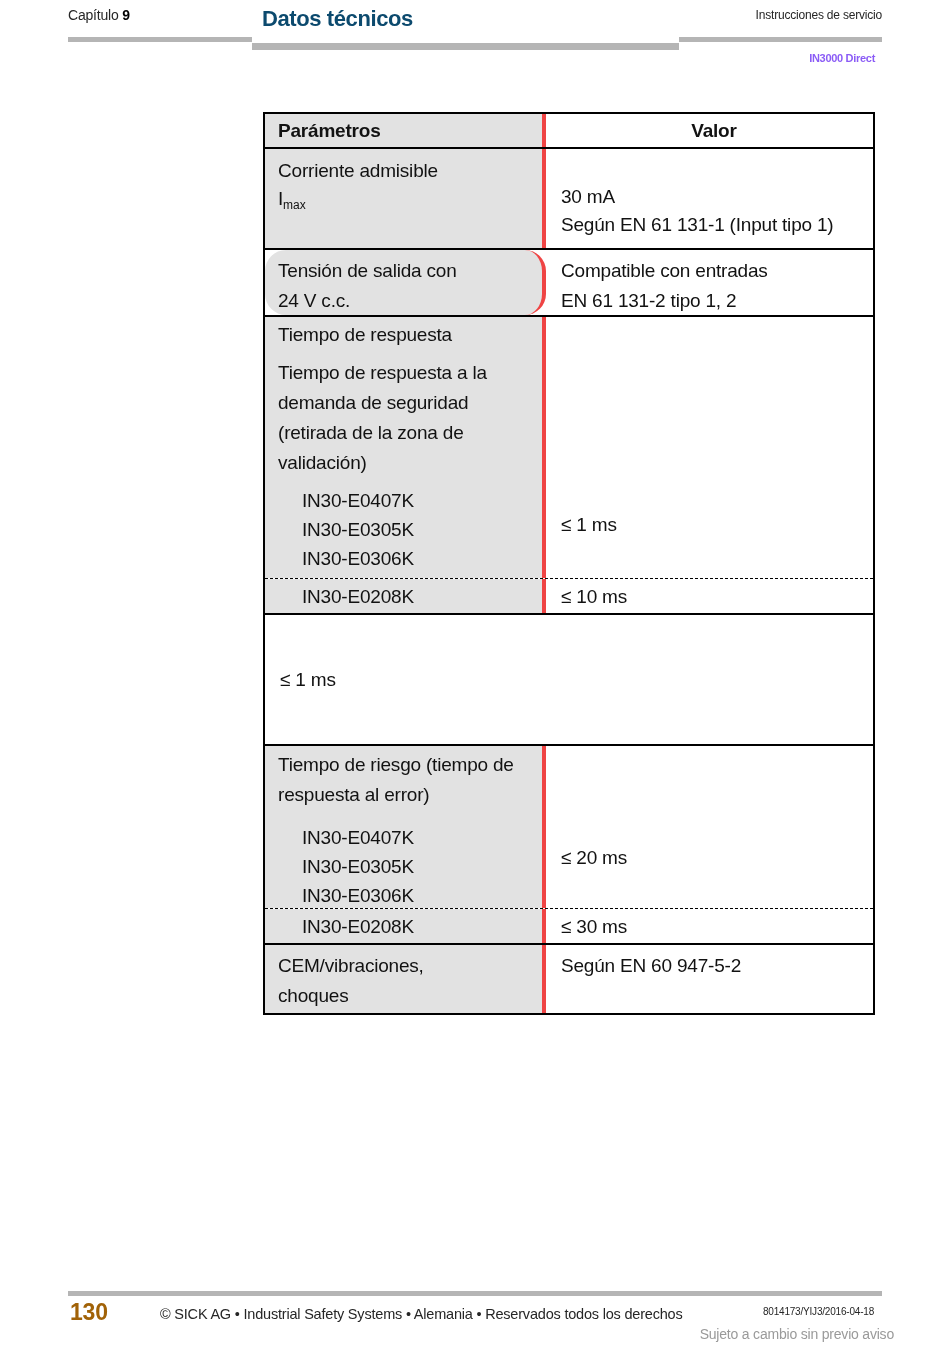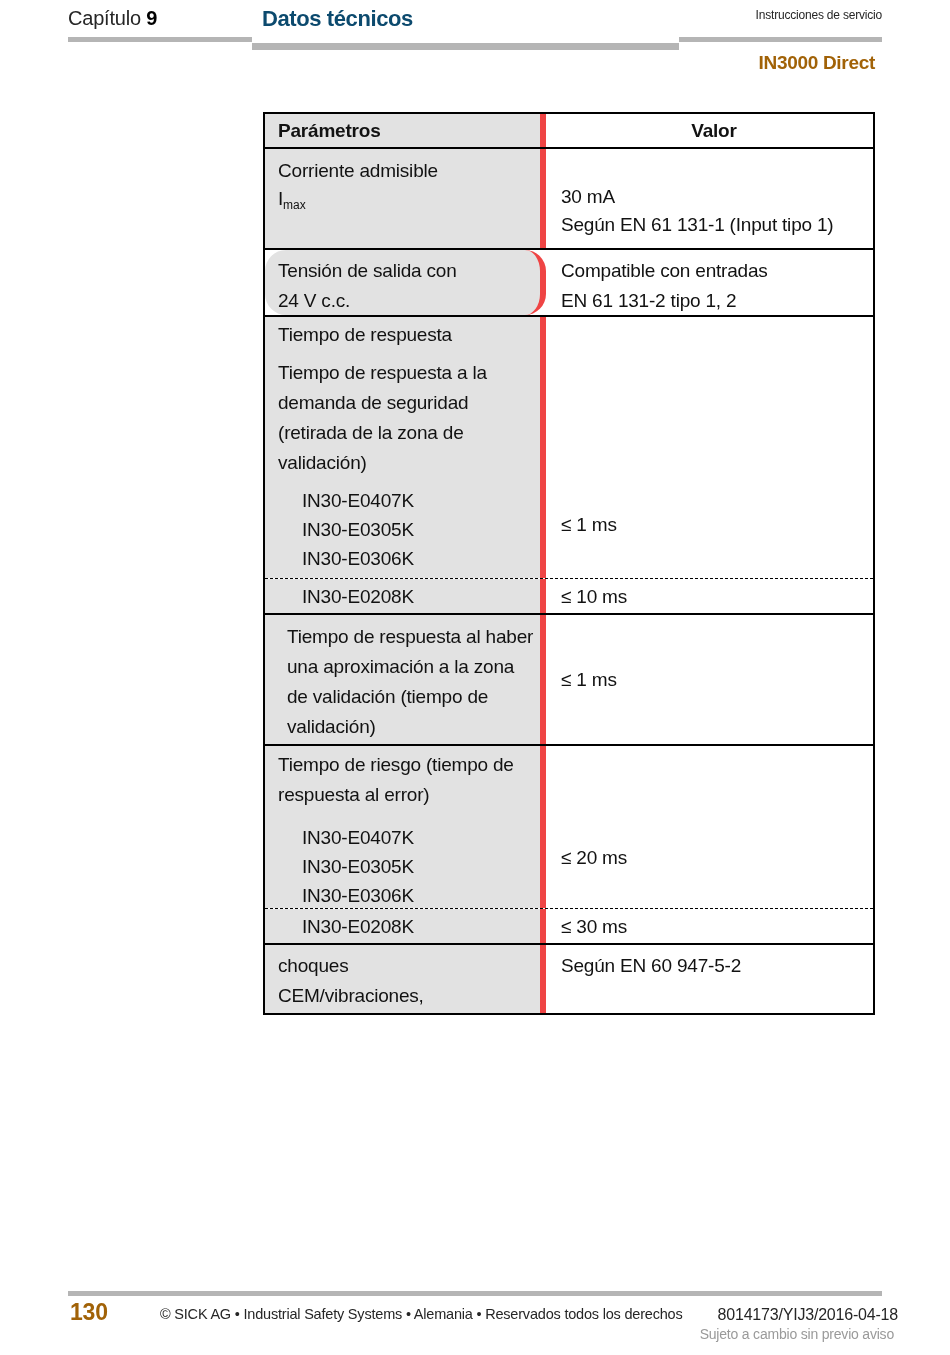--- a/index.html
+++ b/index.html
@@ -7,41 +7,41 @@
     width:950px; height:1355px;
     background:#ffffff;
     font-family:"Liberation Sans", "DejaVu Sans", sans-serif;
     color:#121212;
     position:relative;
     letter-spacing:-0.2px;
     overflow:hidden;
   }
 
   
-  .chapter { position:absolute; left:68px; top:7px; font-size:20px; color:#262626; }
+  .chapter { position:absolute; left:68px; top:7px; font-size:14px; color:#262626; }
   .chapter .num { font-weight:bold; color:#000; }
   .page-title { position:absolute; left:262px; top:6px; font-size:22px; font-weight:bold; color:#0c4a6e; letter-spacing:-0.4px; }
   .manual-type { position:absolute; top:8px; right:68px; font-size:12px; color:#262626; }
   .bar { position:absolute; background:#b5b5b5; }
   .bar-left  { left:68px;  top:37px; width:184px; height:5px; }
   .bar-mid   { left:252px; top:43px; width:427px; height:7px; }
   .bar-right { left:679px; top:37px; width:203px; height:5px; }
-  .product { position:absolute; top:52px; right:75px; font-size:19px; font-weight:bold; color:#a16207; letter-spacing:-0.3px; }
+  .product { position:absolute; top:52px; right:75px; font-size:11px; font-weight:bold; color:#8b5cf6; letter-spacing:-0.3px; }
 
   
   .ttable {
     position:absolute; left:263px; top:112px; width:612px;
     border:2px solid #000; box-sizing:border-box;
     font-size:19px; color:#121212;
   }
   .trow { display:flex; box-sizing:border-box; }
   .pc {
     width:281px; flex:0 0 281px;
     background:#e2e2e2;
-    border-right:6px solid #ef4444;
+    border-right:4px solid #ef4444;
     box-sizing:border-box;
     padding:0 6px 0 13px;
   }
   .vc { flex:1; box-sizing:border-box; padding:0 6px 0 15px; }
 
   .solid-top  { border-top:2px solid #000; }
   .dashed-top { border-top:1px dashed #000; }
 
   .thead { height:33px; }
   .thead .pc { display:flex; align-items:center; font-weight:bold; }
@@ -80,21 +80,21 @@
   .r5a .vc { padding-top:97px; line-height:29px; }
 
   .r6 { height:70px; }
   .r6 .pc, .r6 .vc { padding-top:6px; }
   .r6 div { line-height:30px; }
 
   
   .footer-rule { position:absolute; left:68px; top:1291px; width:814px; height:5px; background:#b5b5b5; }
   .page-number { position:absolute; left:70px; top:1299px; font-size:23px; font-weight:bold; color:#a16207; }
   .copyright { position:absolute; left:160px; top:1306px; font-size:14.5px; color:#262626; }
-  .doc-id { position:absolute; right:52px; top:1306px; font-size:16px; color:#262626; }
+  .doc-id { position:absolute; right:76px; top:1306px; font-size:10px; color:#262626; }
   .notice { position:absolute; right:56px; top:1326px; font-size:14px; color:#9a9a9a; }
 </style>
 </head>
 <body>
 
 <div class="chapter">
   <span>Capítulo</span>
   <span class="num">9</span>
 </div>
 <div class="page-title">Datos técnicos</div>
@@ -151,23 +151,20 @@
   <div class="trow rsub dashed-top">
     <div class="pc">
       <div>IN30-E0208K</div>
     </div>
     <div class="vc">
       <div>≤ 10 ms</div>
     </div>
   </div>
 
   <div class="trow r4 solid-top">
-    <div class="pc">
-      <div>Tiempo de respuesta al haber una aproximación a la zona de validación (tiempo de validación)</div>
-    </div>
     <div class="vc">
       <div>≤ 1 ms</div>
     </div>
   </div>
 
   <div class="trow r5a solid-top">
     <div class="pc">
       <div class="p-desc">Tiempo de riesgo (tiempo de respuesta al error)</div>
       <div class="models">
         <div>IN30-E0407K</div>
@@ -184,22 +181,22 @@
     <div class="pc">
       <div>IN30-E0208K</div>
     </div>
     <div class="vc">
       <div>≤ 30 ms</div>
     </div>
   </div>
 
   <div class="trow r6 solid-top">
     <div class="pc">
+      <div>CEM/vibraciones,</div>
       <div>choques</div>
-      <div>CEM/vibraciones,</div>
     </div>
     <div class="vc">
       <div>Según EN 60 947-5-2</div>
     </div>
   </div>
 
 </div>
 
 <div class="footer-rule"></div>
 <div class="page-number">130</div>

